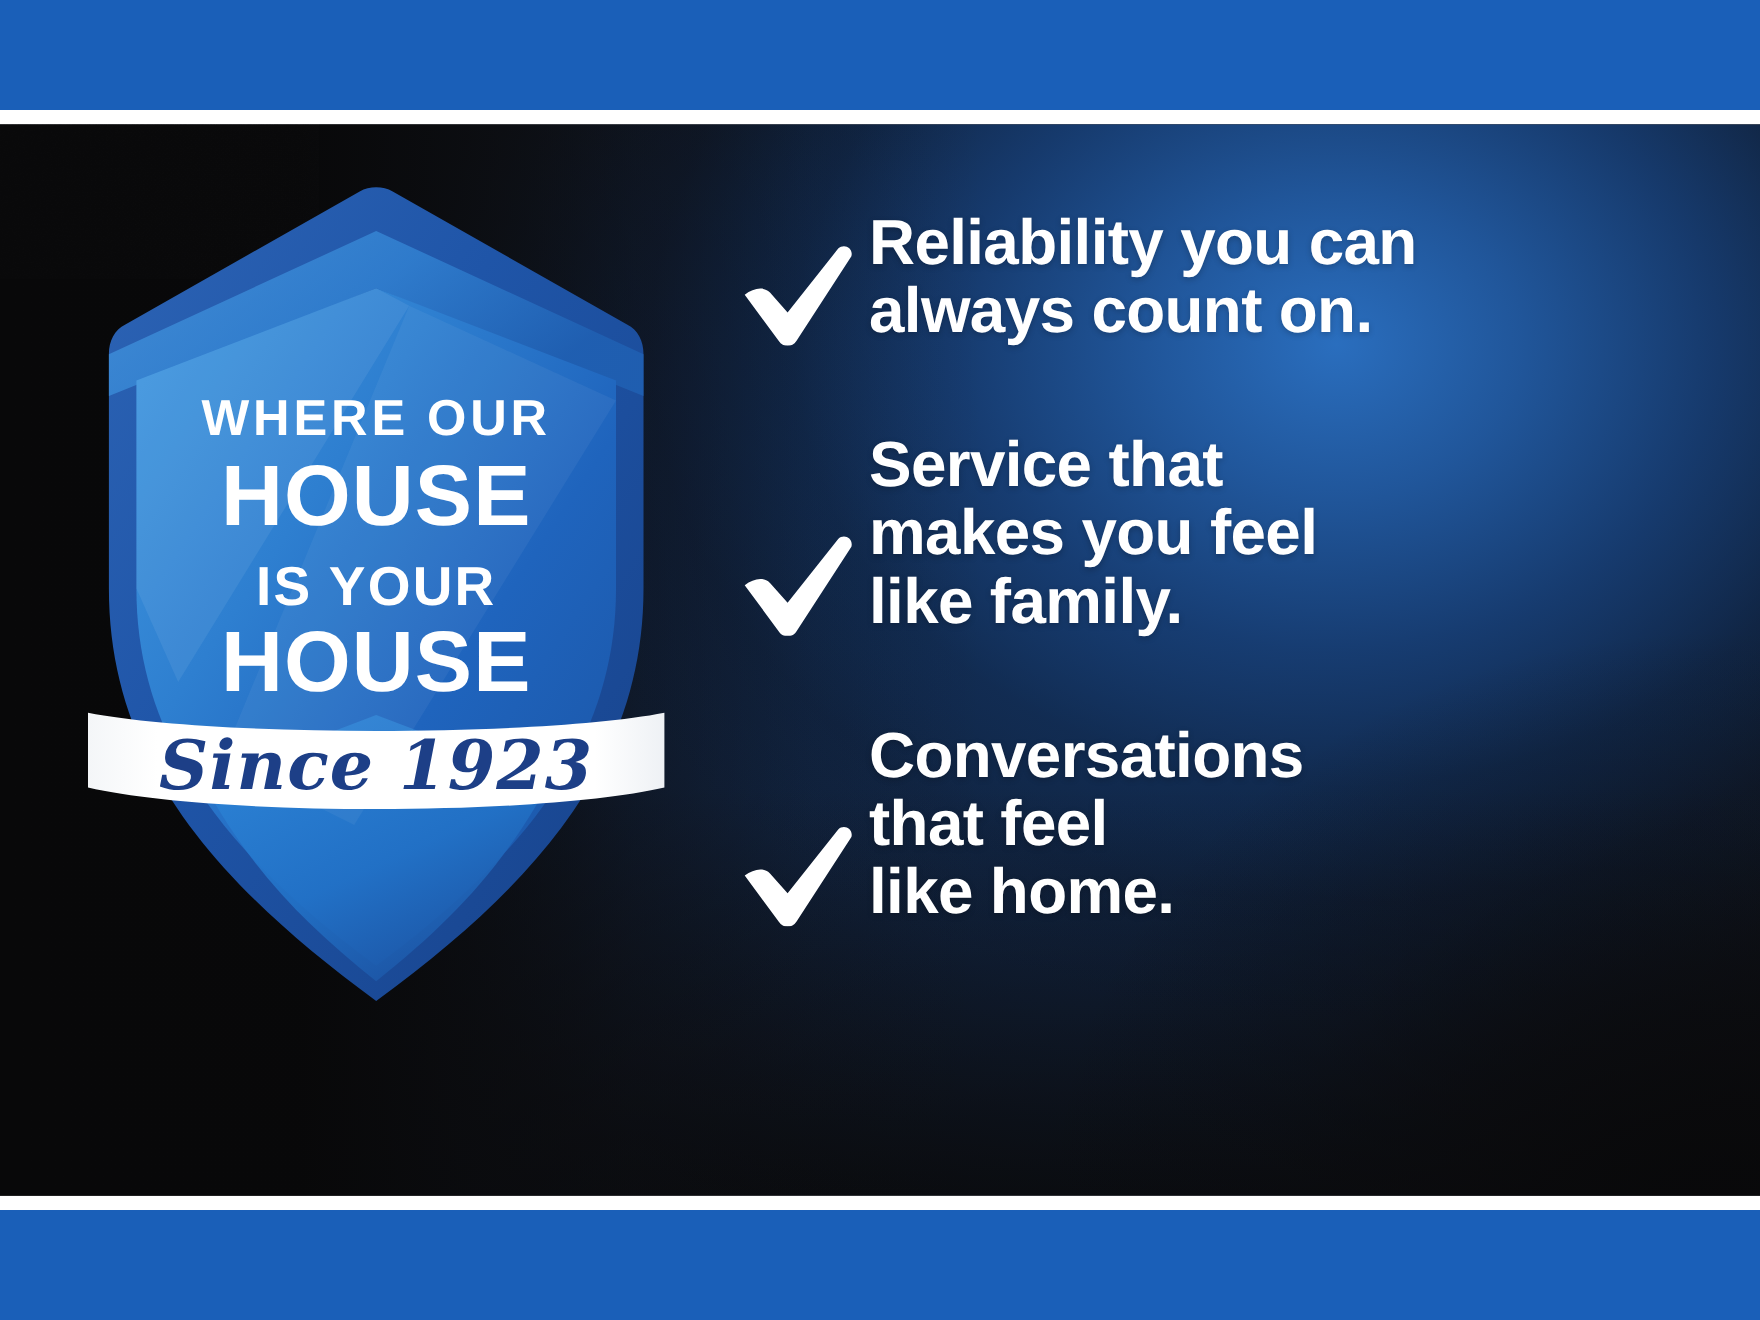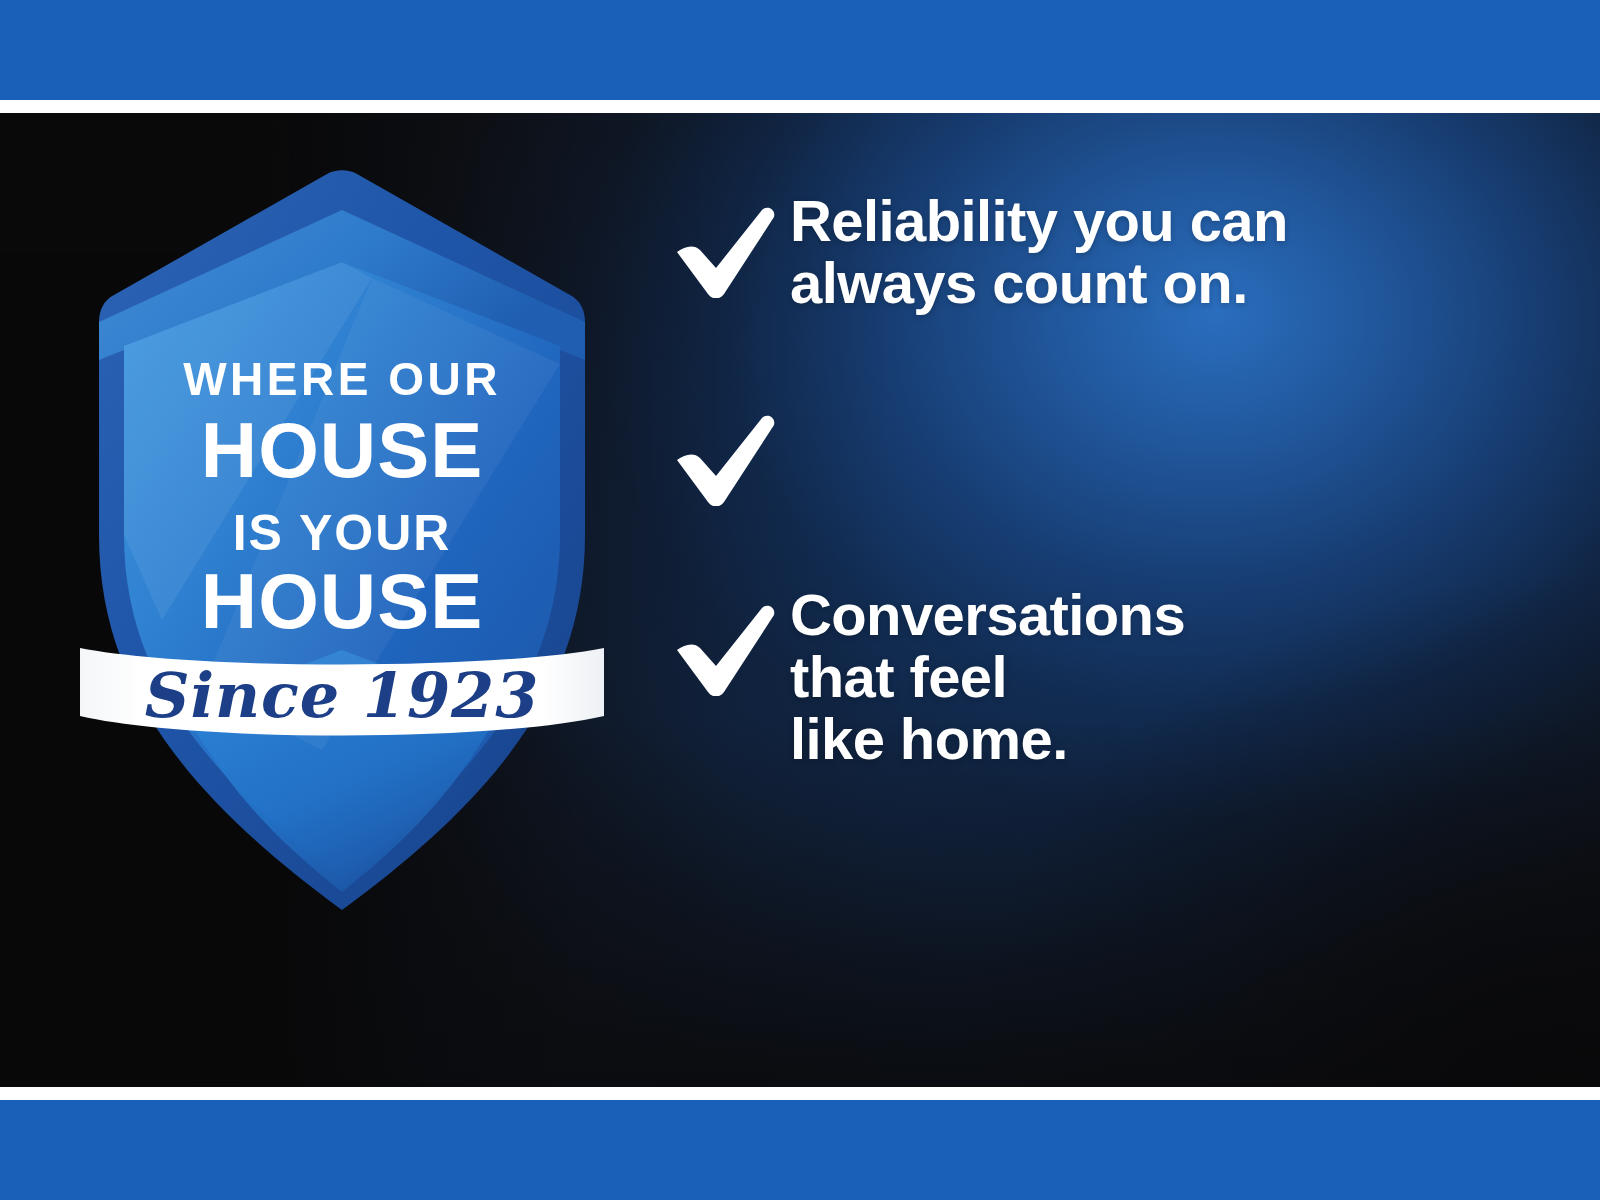--- a/index.html
+++ b/index.html
@@ -60,21 +60,21 @@
   .sl-house2{font-size:78px;letter-spacing:1px;}
   .sl-since{
     font-family:"DejaVu Serif", serif;
     font-style:italic;font-weight:700;
     font-size:62px;fill:#1d3f87;text-anchor:middle;
     letter-spacing:1px;
   }
 
   
   .bullets{position:absolute;left:672px;top:190px;width:900px;}
-  .bullet{display:flex;align-items:flex-start;margin-bottom:78px;}
+  .bullet{display:flex;align-items:flex-end;margin-bottom:78px;}
   .bullet:last-child{margin-bottom:0;margin-top:31px;}
   .check{flex:0 0 auto;width:118px;padding-top:14px;}
   .check svg{display:block;width:106px;height:92px;}
   .btext{
     color:#ffffff;
     font-family:"Liberation Sans", sans-serif;
     font-weight:700;
     font-size:58px;
     line-height:1.07;
     letter-spacing:-.6px;
@@ -169,20 +169,23 @@
       <div class="btext">Reliability you can
 always count on.</div>
     </div>
 
     <div class="bullet b2">
       <div class="check">
         <svg viewBox="0 0 106 92" xmlns="http://www.w3.org/2000/svg">
           <path d="M5 46 C13 40 22 38 28 44 L44 62 L90 4 C95 -1 104 3 102 11 L52 88 C48 94 40 94 36 88 Z" fill="#ffffff"></path>
         </svg>
       </div>
+      <div class="btext">Service that
+makes you feel
+like family.</div>
     </div>
 
     <div class="bullet b3">
       <div class="check">
         <svg viewBox="0 0 106 92" xmlns="http://www.w3.org/2000/svg">
           <path d="M5 46 C13 40 22 38 28 44 L44 62 L90 4 C95 -1 104 3 102 11 L52 88 C48 94 40 94 36 88 Z" fill="#ffffff"></path>
         </svg>
       </div>
       <div class="btext">Conversations
 that feel

